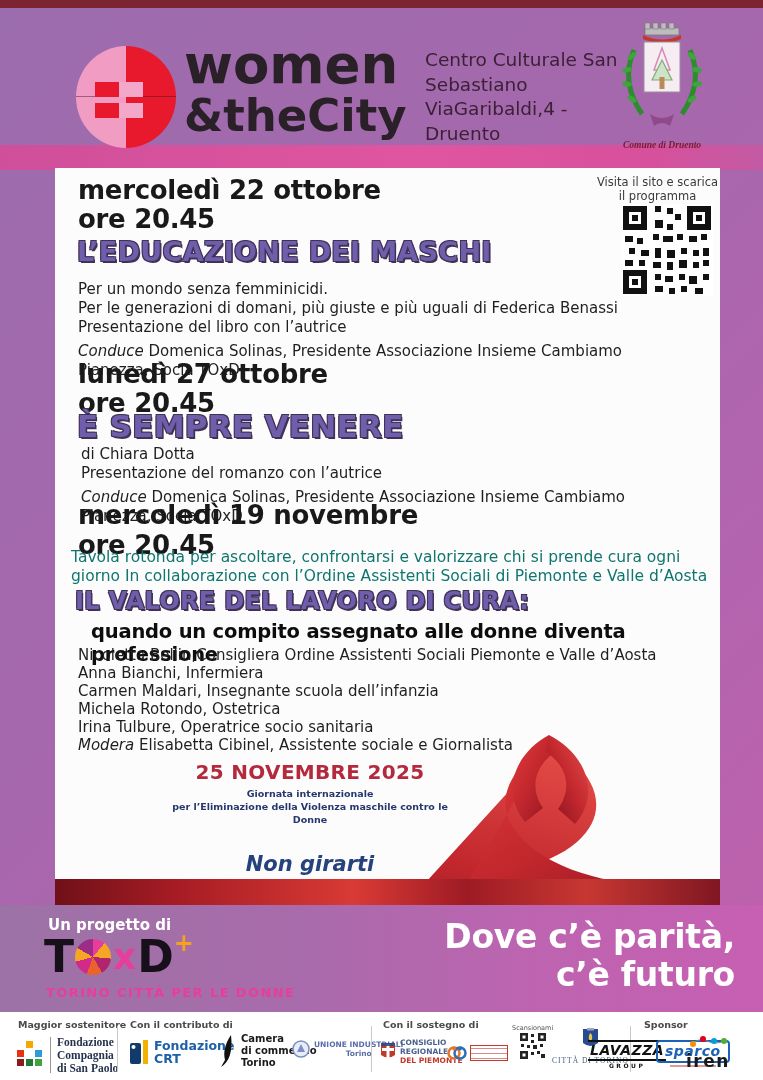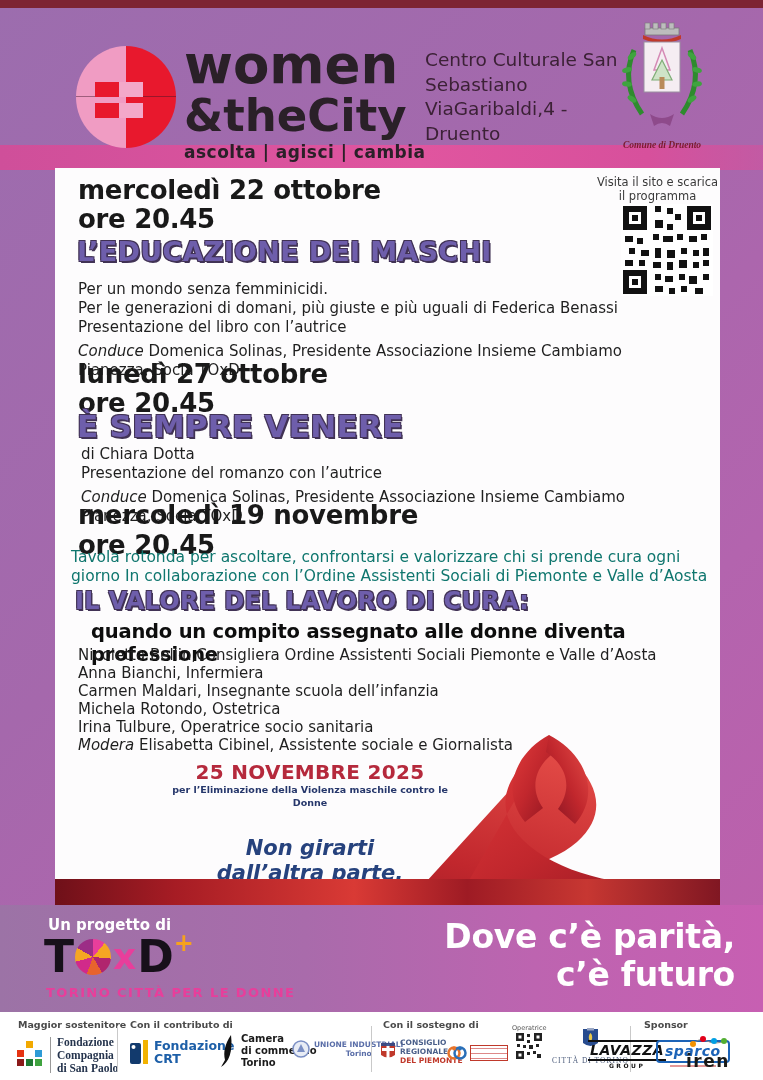--- a/index.html
+++ b/index.html
@@ -86,21 +86,20 @@
 <div class="abs logo-circle"></div>
 <div class="abs logo-midline"></div>
 <div class="abs eq-cell" style="left:95px;top:82px;background:#e8182d;"></div>
 <div class="abs eq-cell" style="left:119px;top:82px;background:#f3a8c9;"></div>
 <div class="abs eq-cell" style="left:95px;top:103px;background:#e8182d;"></div>
 <div class="abs eq-cell" style="left:119px;top:103px;background:#f3a8c9;"></div>
 
 <div class="abs brand">
   <div class="brand-l1">women</div>
   <div class="brand-l2">&amp;theCity</div>
-  <div class="brand-tag">ascolta | agisci | cambia</div>
 </div>
 
 <div class="abs venue">Centro Culturale San Sebastiano ViaGaribaldi,4 - Druento</div>
 
 <svg class="abs crest" viewBox="0 0 100 120">
 
   <g>
     <rect x="33" y="6" width="34" height="7" fill="#bdbdbd" stroke="#7a7a7a" stroke-width="0.8"></rect>
     <rect x="33" y="1" width="5" height="6" fill="#bdbdbd" stroke="#7a7a7a" stroke-width="0.6"></rect>
     <rect x="41" y="1" width="5" height="6" fill="#bdbdbd" stroke="#7a7a7a" stroke-width="0.6"></rect>
@@ -216,20 +215,21 @@
     <div>Nicoletta Bellin,Consigliera Ordine Assistenti Sociali Piemonte e Valle d’Aosta</div>
     <div>Anna Bianchi, Infermiera</div>
     <div>Carmen Maldari, Insegnante scuola dell’infanzia</div>
     <div>Michela Rotondo, Ostetrica</div>
     <div>Irina Tulbure, Operatrice socio sanitaria</div>
     <div><span class="italic">Modera</span><span> Elisabetta Cibinel, Assistente sociale e Giornalista</span></div>
   </div>
 
   <div class="abs aw-wrap">
     <div class="aw-date">25 NOVEMBRE 2025</div>
+    <div class="aw-sub" style="margin-top:4px;">Giornata internazionale</div>
     <div class="aw-sub">per l’Eliminazione della Violenza maschile contro le Donne</div>
     <div class="aw-slogan">
       <div>Non girarti</div>
       <div>dall’altra parte.</div>
       <div>Intervieni</div>
     </div>
   </div>
 
   <svg class="abs ribbon-svg" viewBox="0 0 665 175">
     <defs>
@@ -349,21 +349,21 @@
   <div class="abs" style="left:447px;top:31px;display:flex;align-items:center;">
     <svg width="20" height="20" viewBox="0 0 20 20">
       <circle cx="7" cy="10" r="5.5" fill="none" stroke="#e8742a" stroke-width="2.5"></circle>
       <circle cx="13" cy="10" r="5.5" fill="none" stroke="#2a6fb8" stroke-width="2.5"></circle>
       <circle cx="7" cy="5.5" r="2" fill="#e8742a"></circle>
       <circle cx="13" cy="5.5" r="2" fill="#2a6fb8"></circle>
     </svg>
     <div class="partner-box"></div>
   </div>
   <div class="abs" style="left:512px;top:12px;text-align:center;">
-    <div class="scans-label">Operatrice</div>
+    <div class="scans-label">Scansionami</div>
     <svg width="28" height="28" viewBox="0 0 28 28">
       <rect width="28" height="28" fill="#fff"></rect>
       <g fill="#222">
         <rect x="1" y="1" width="8" height="8"></rect>
           <rect x="19" y="1" width="8" height="8"></rect>
           <rect x="1" y="19" width="8" height="8"></rect>
         <rect x="12" y="2" width="3" height="3"></rect>
           <rect x="12" y="8" width="3" height="3"></rect>
           <rect x="2" y="12" width="3" height="3"></rect>
         <rect x="8" y="13" width="3" height="3"></rect>

